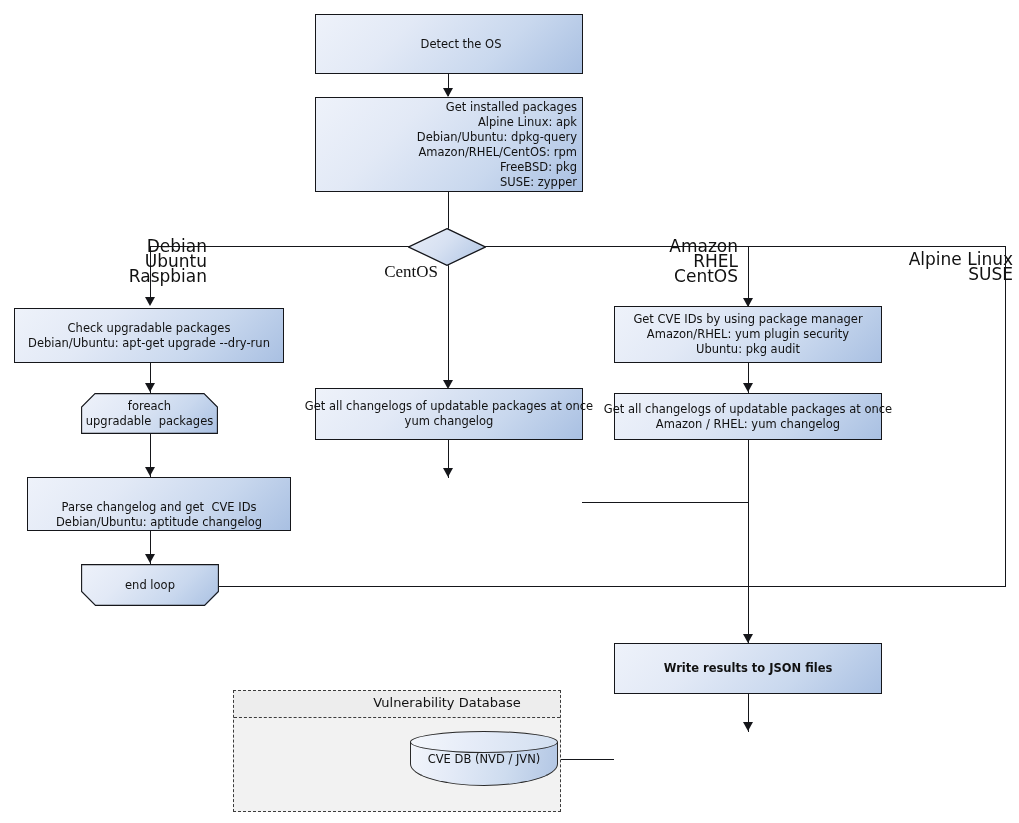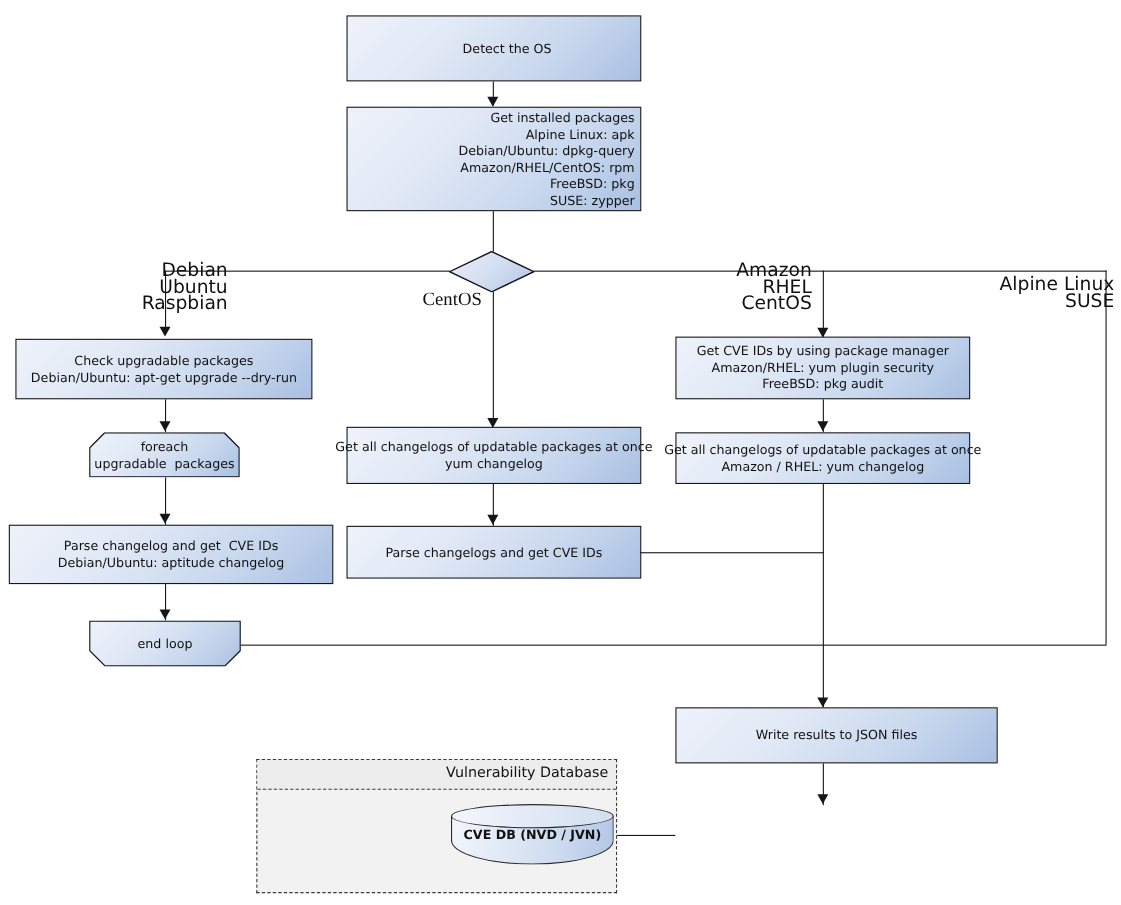--- a/index.html
+++ b/index.html
@@ -216,63 +216,60 @@
     </svg>
     <span class="txt">foreach
 upgradable  packages</span>
   </div>
 
   <div class="node" style="left:14px;top:308px;width:270px;height:55px;">
     <span class="txt">Check upgradable packages
 Debian/Ubuntu: apt-get upgrade --dry-run</span>
   </div>
 
-  <div class="node" style="left:8px;top:477px;width:295px;height:54px;">
+  <div class="node" style="left:27px;top:477px;width:264px;height:54px;align-items:flex-end;">
     <span class="txt">Parse changelog and get  CVE IDs
 Debian/Ubuntu: aptitude changelog</span>
   </div>
 
   <div class="node loopend" style="left:81px;top:564px;width:138px;height:42px;">
     <div class="shape"></div>
     <svg class="outline" width="138" height="42" viewBox="0 0 138 42">
       <polygon points="0.6,0.6 137.4,0.6 137.4,27.5 123.5,41.4 14.5,41.4 0.6,27.5" fill="none" stroke="#15161a" stroke-width="1.1"></polygon>
     </svg>
     <span class="txt">end loop</span>
   </div>
 
   <div class="node overflow" style="left:315px;top:388px;width:268px;height:52px;">
     <span class="txt">Get all changelogs of updatable packages at once
 yum changelog</span>
   </div>
 
-  <div class="node" style="left:315px;top:478px;width:268px;height:48px;">
-    <span class="txt">Parse changelogs and get CVE IDs</span>
-  </div>
 
   <div class="node" style="left:614px;top:306px;width:268px;height:57px;">
     <span class="txt">Get CVE IDs by using package manager
 Amazon/RHEL: yum plugin security
-FreeBSD: pkg audit</span>
+Ubuntu: pkg audit</span>
   </div>
 
   <div class="node overflow" style="left:614px;top:393px;width:268px;height:47px;">
     <span class="txt">Get all changelogs of updatable packages at once
 Amazon / RHEL: yum changelog</span>
   </div>
 
-  <div class="node" style="left:614px;top:643px;width:293px;height:51px;">
+  <div class="node" style="left:614px;top:643px;width:268px;height:51px;font-weight:bold;">
     <span class="txt">Write results to JSON files</span>
   </div>
 
 
   <div class="group" style="left:233px;top:690px;width:328px;height:122px;">
     <div class="group-titlebar"></div>
   </div>
-  <div class="group-title" style="left:341px;top:695px;width:212px;text-align:right;">Vulnerability Database</div>
-
-
-  <div class="cyl" style="left:410px;top:731px;width:148px;height:55px;font-weight:bold;">
+  <div class="group-title" style="left:341px;top:695px;width:212px;text-align:center;">Vulnerability Database</div>
+
+
+  <div class="cyl" style="left:410px;top:731px;width:148px;height:55px;">
     <div class="body"></div>
     <div class="top"></div>
     <div class="lbl">CVE DB (NVD / JVN)</div>
   </div>
 
 </div>
 
 </body></html>

